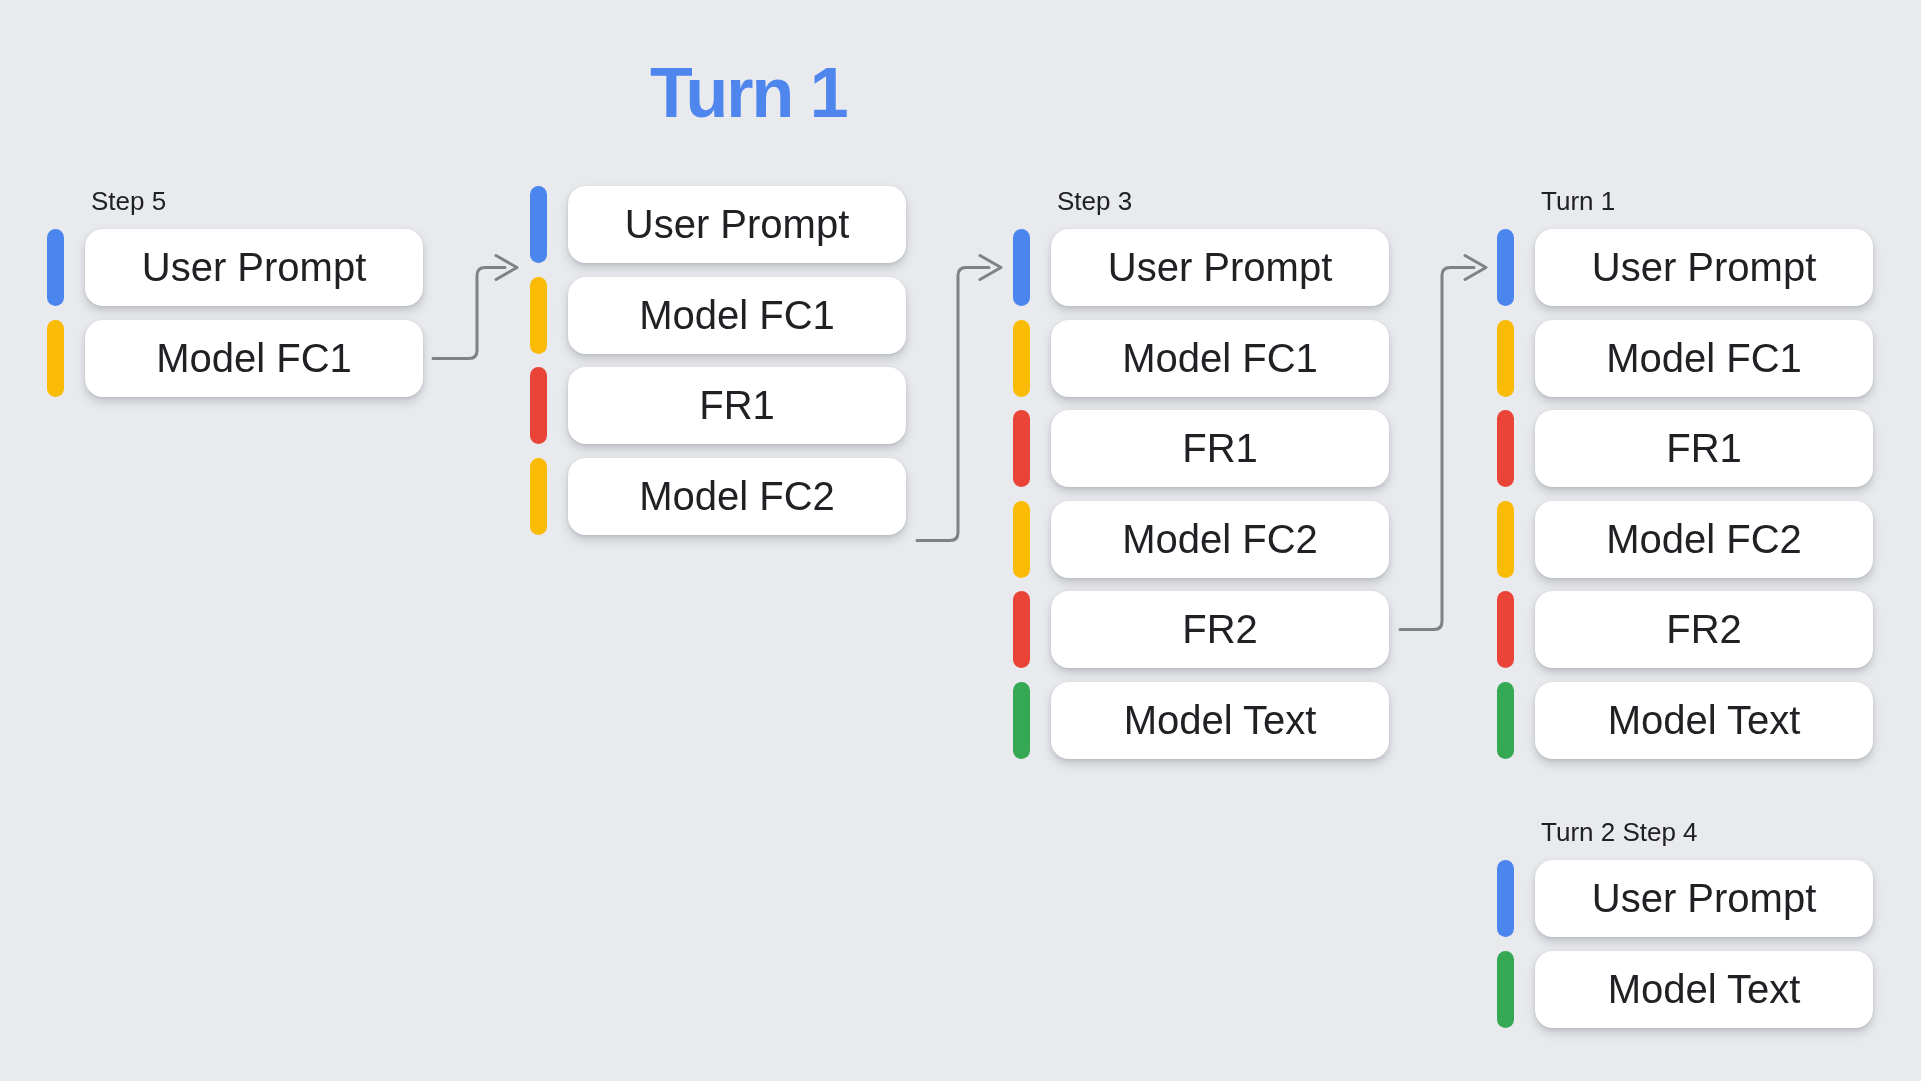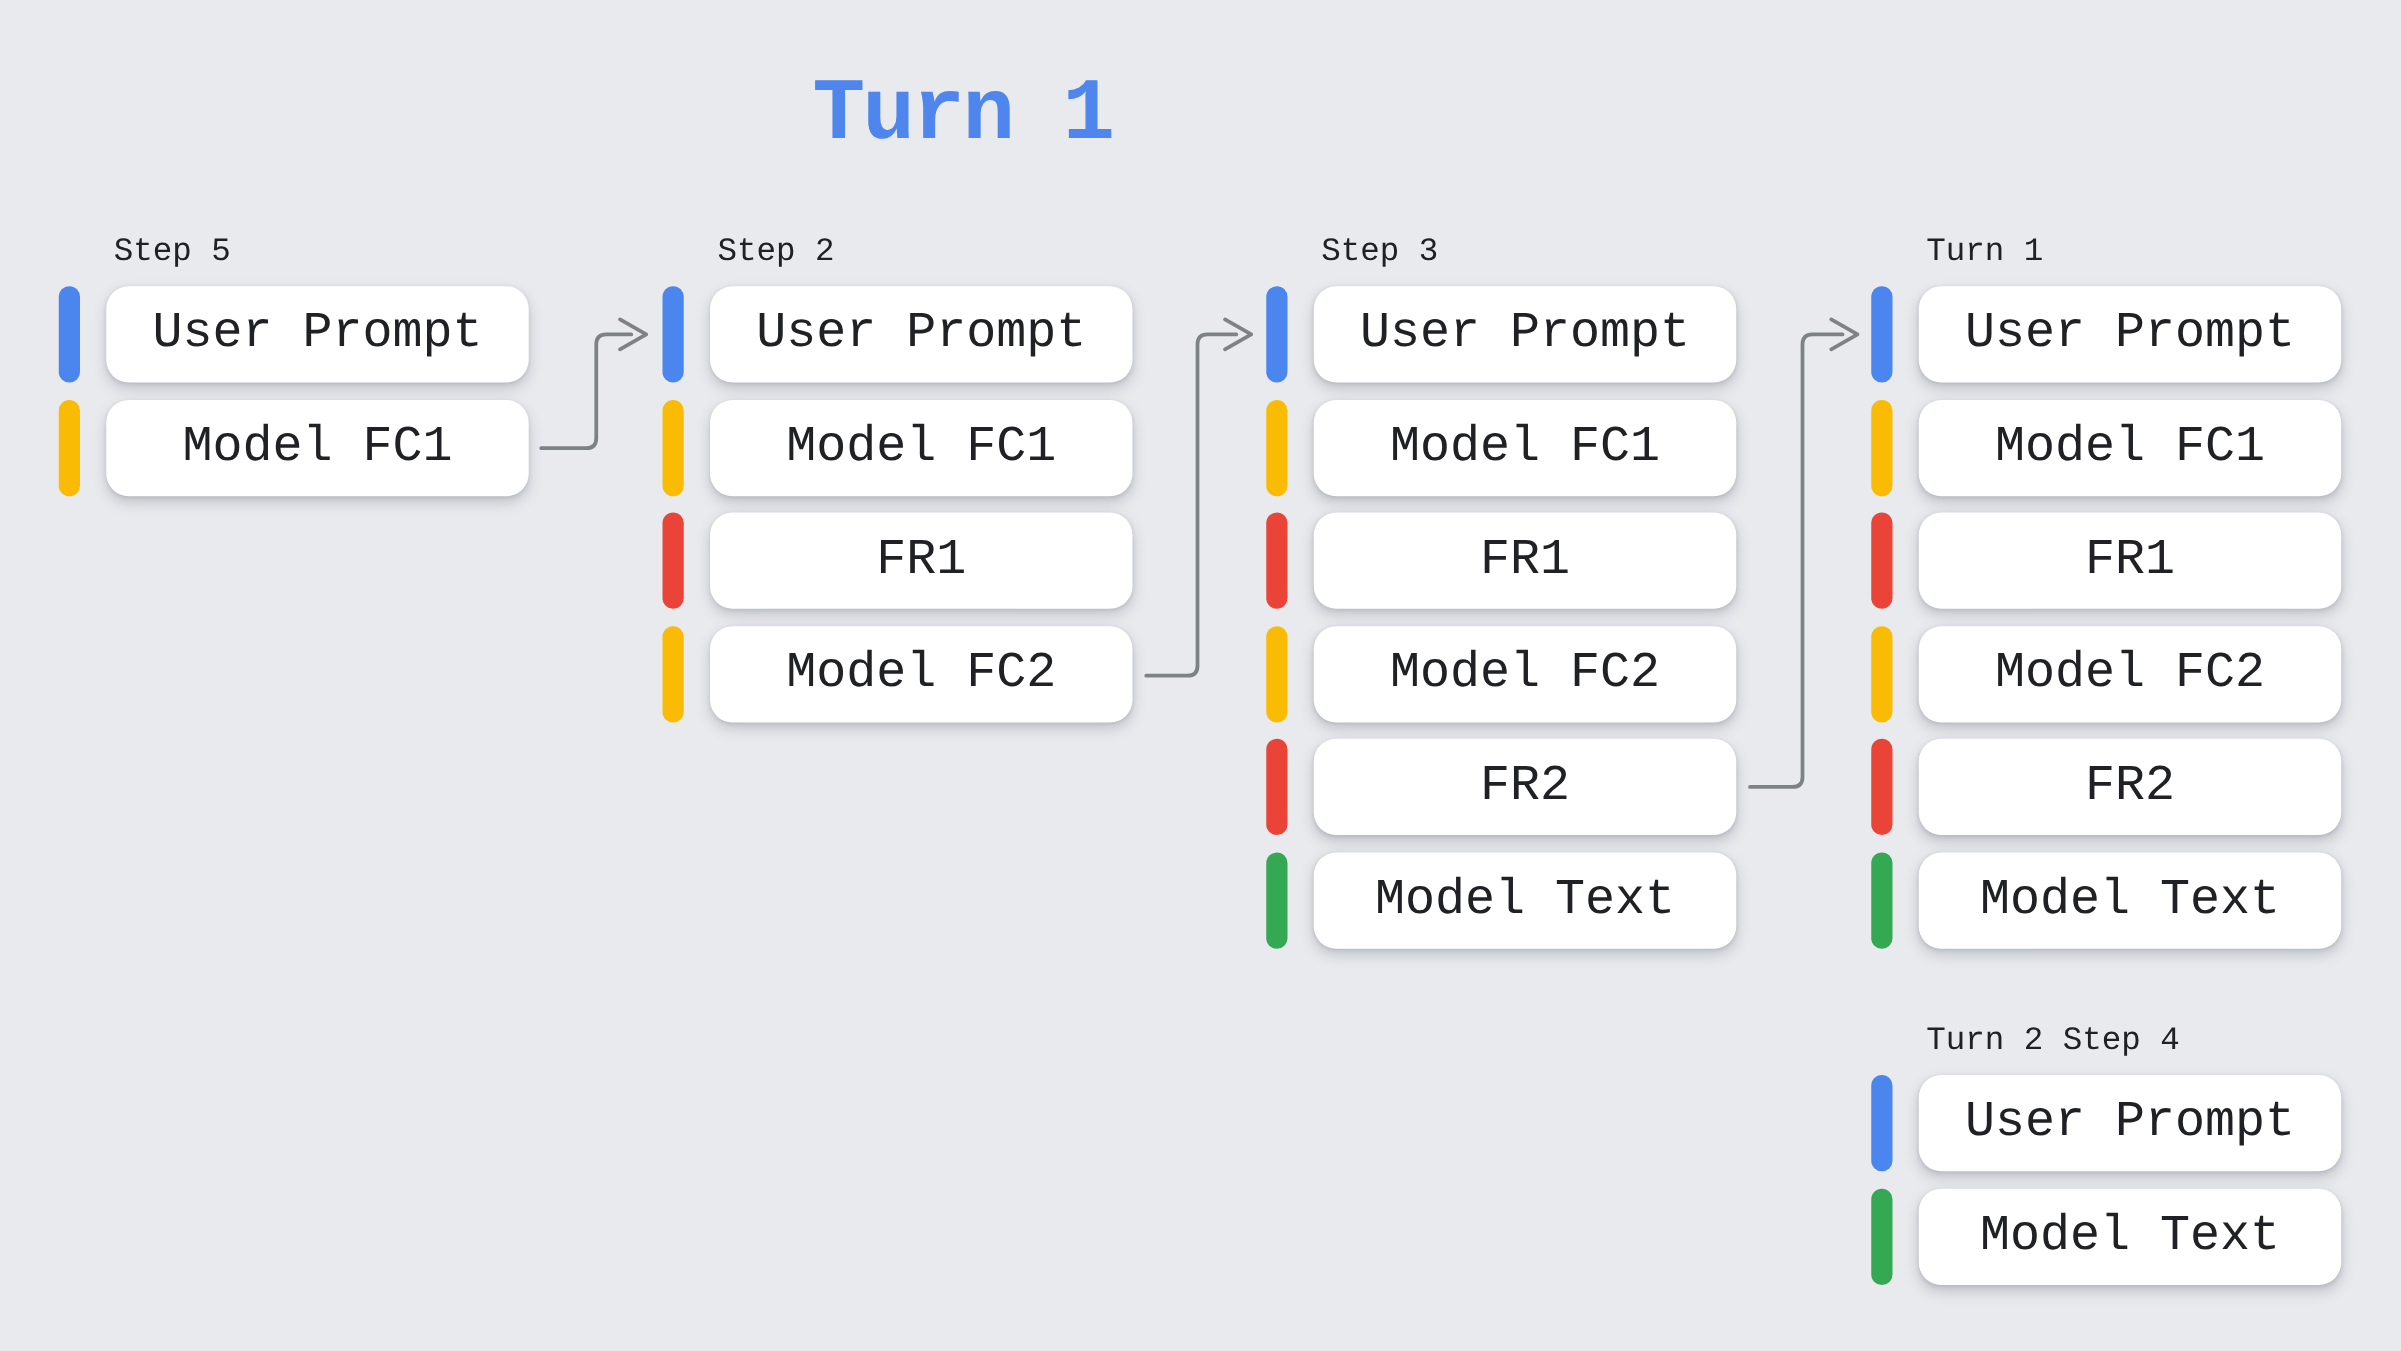--- a/index.html
+++ b/index.html
@@ -6,21 +6,21 @@
     --background:#e9eaee; --text:#202124; --title:#4e86ee; --arrow:#7d8286;
   }
   *{margin:0;padding:0;box-sizing:border-box;}
   html,body{width:1921px;height:1081px;}
   body{
     font-family:"Liberation Sans","DejaVu Sans",sans-serif;
     background:var(--background);
     position:relative;
     overflow:hidden;
   }
-  .canvas{position:absolute;inset:0;width:1921px;height:1081px;font-family:Liberation Mono, monospace;}
+  .canvas{position:absolute;inset:0;width:1921px;height:1081px;}
 
   .turn-title{
     position:absolute;
     font-size:70px;
     font-weight:700;
     letter-spacing:-2px;
     line-height:1;
     color:var(--title);
     white-space:nowrap;
   }
@@ -91,21 +91,20 @@
       <div class="row">
         <span class="bar" style="background-color: rgb(250, 187, 5);"></span>
         <div class="box">
           <span class="box-label">Model FC1</span>
         </div>
       </div>
     </div>
   </section>
 
   <section class="group g2">
-    <div class="group-label">Step 2</div>
     <div class="rows">
       <div class="row">
         <span class="bar" style="background-color: rgb(74, 134, 238);"></span>
         <div class="box">
           <span class="box-label">User Prompt</span>
         </div>
       </div>
       <div class="row">
         <span class="bar" style="background-color: rgb(250, 187, 5);"></span>
         <div class="box">

